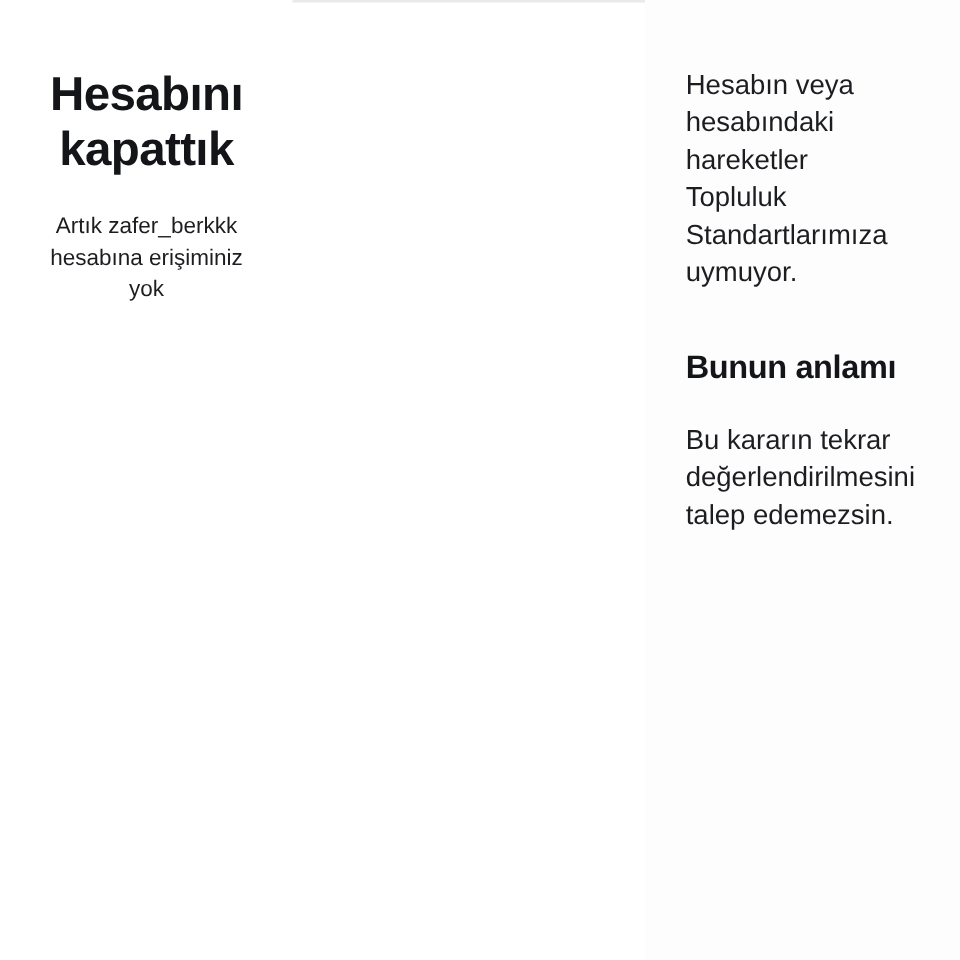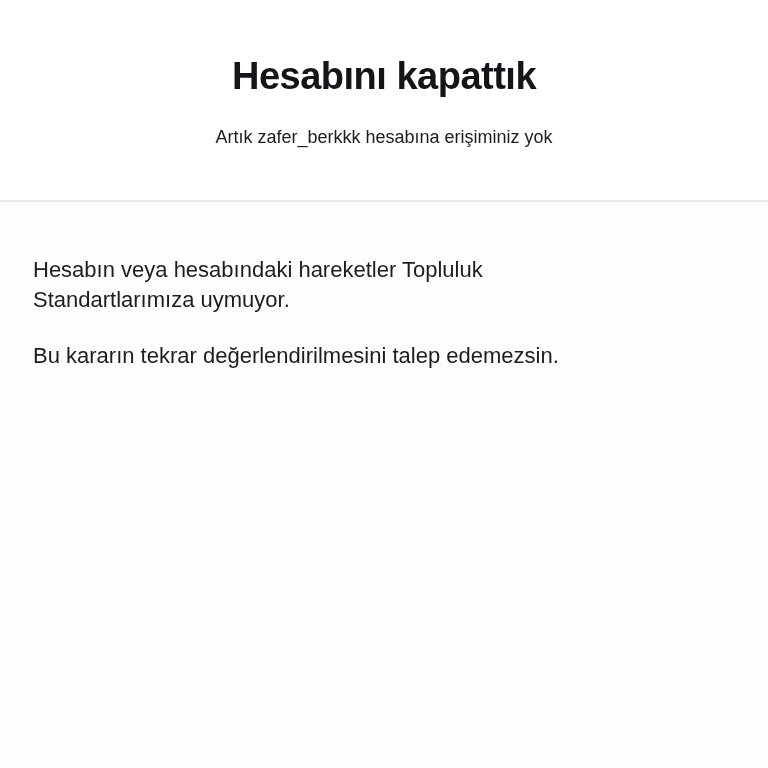--- a/index.html
+++ b/index.html
@@ -8,21 +8,21 @@
     height: 768px;
     background: #ffffff;
     font-family: "Liberation Sans", sans-serif;
     color: #18191b;
     overflow: hidden;
   }
   .page {
     width: 768px;
     height: 768px;
     display: flex;
-    flex-direction: column;
+    flex-direction: row;
   }
   .header {
     background: #ffffff;
     text-align: center;
     padding: 55px 40px 50px 40px;
   }
   .page-title {
     font-size: 38px;
     font-weight: 800;
     letter-spacing: -0.5px;
@@ -80,19 +80,20 @@
   </div>
 
   <div class="divider"></div>
 
   <div class="content">
 
 
     <div class="body-text">Hesabın veya hesabındaki hareketler Topluluk
 Standartlarımıza uymuyor.</div>
 
+    <div class="section-heading second">Bunun anlamı</div>
 
 
     <div class="body-text followup">Bu kararın tekrar değerlendirilmesini talep edemezsin.</div>
 
   </div>
 
 </div>
 
 </body></html>

